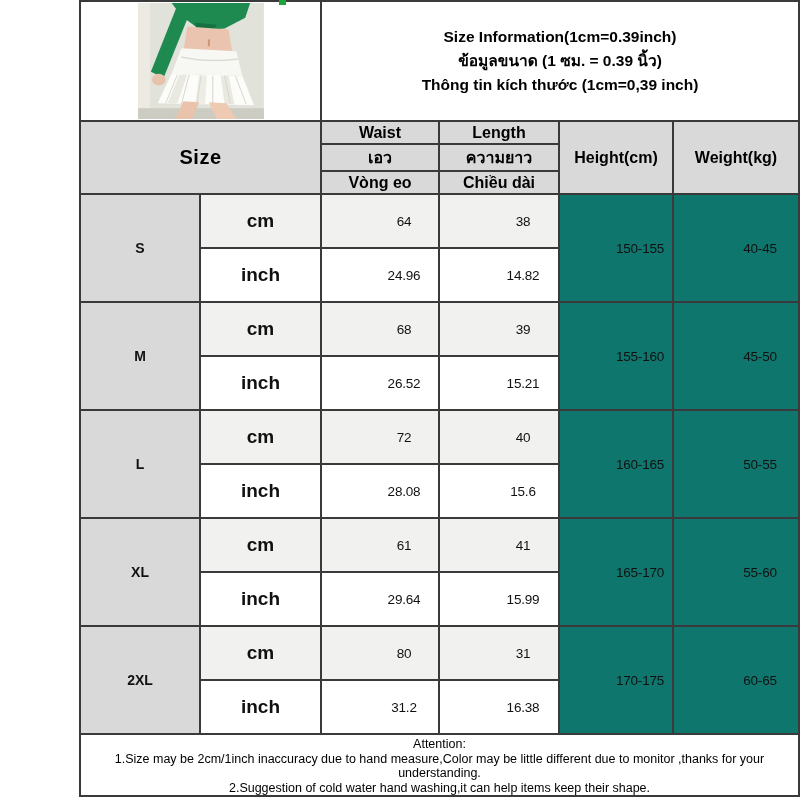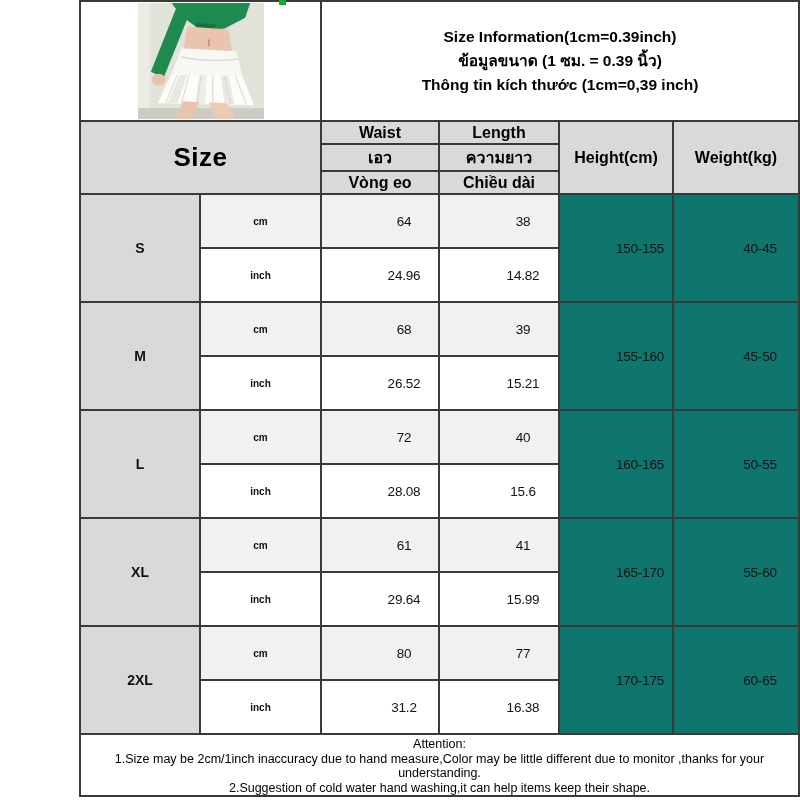--- a/index.html
+++ b/index.html
@@ -20,26 +20,26 @@
   
   tr.top-row { height: 120px; }
   td.img-cell { background: #fff; }
   td.img-cell svg { display: block; margin: 0 auto; }
   td.title-cell { background: #fff; }
   .title-line { font-weight: bold; font-size: 15.5px; line-height: 24px; color: #000; }
 
   
   tr.hdr-row { height: 23px; }
   td.hdr { background: #d9d9d9; font-weight: bold; font-size: 16px; color: #000; }
-  td.size-hdr { font-size: 26px; letter-spacing: 0.5px; }
+  td.size-hdr { font-size: 20px; letter-spacing: 0.5px; }
 
   
   tr.data-row { height: 54px; }
   td.size-cell { background: #d9d9d9; font-weight: bold; font-size: 14px; }
-  td.unit-cell { font-weight: bold; font-size: 10px; }
+  td.unit-cell { font-weight: bold; font-size: 19px; }
   td.val, td.range { font-weight: normal; font-size: 13.5px; letter-spacing: -0.2px; padding-left: 48px; }
   tr.cm-row td.unit-cell, tr.cm-row td.val { background: #f1f1f0; }
   tr.inch-row td.unit-cell, tr.inch-row td.val { background: #ffffff; }
   td.range { background: #0f766e; }
 
   
   td.attention-cell { background: #fff; height: 60px; vertical-align: top; padding-top: 2px; }
   .att-line { font-size: 12.5px; line-height: 14.5px; font-weight: normal; color: #000; }
 
   
@@ -175,21 +175,21 @@
     <tr class="data-row inch-row">
       <td class="unit-cell">inch</td>
       <td class="val">29.64</td>
       <td class="val">15.99</td>
     </tr>
 
     <tr class="data-row cm-row">
       <td rowspan="2" class="size-cell">2XL</td>
       <td class="unit-cell">cm</td>
       <td class="val">80</td>
-      <td class="val">77</td>
+      <td class="val">31</td>
       <td rowspan="2" class="range">170-175</td>
       <td rowspan="2" class="range">60-65</td>
     </tr>
     <tr class="data-row inch-row">
       <td class="unit-cell">inch</td>
       <td class="val">31.2</td>
       <td class="val">16.38</td>
     </tr>
 
     <tr>

